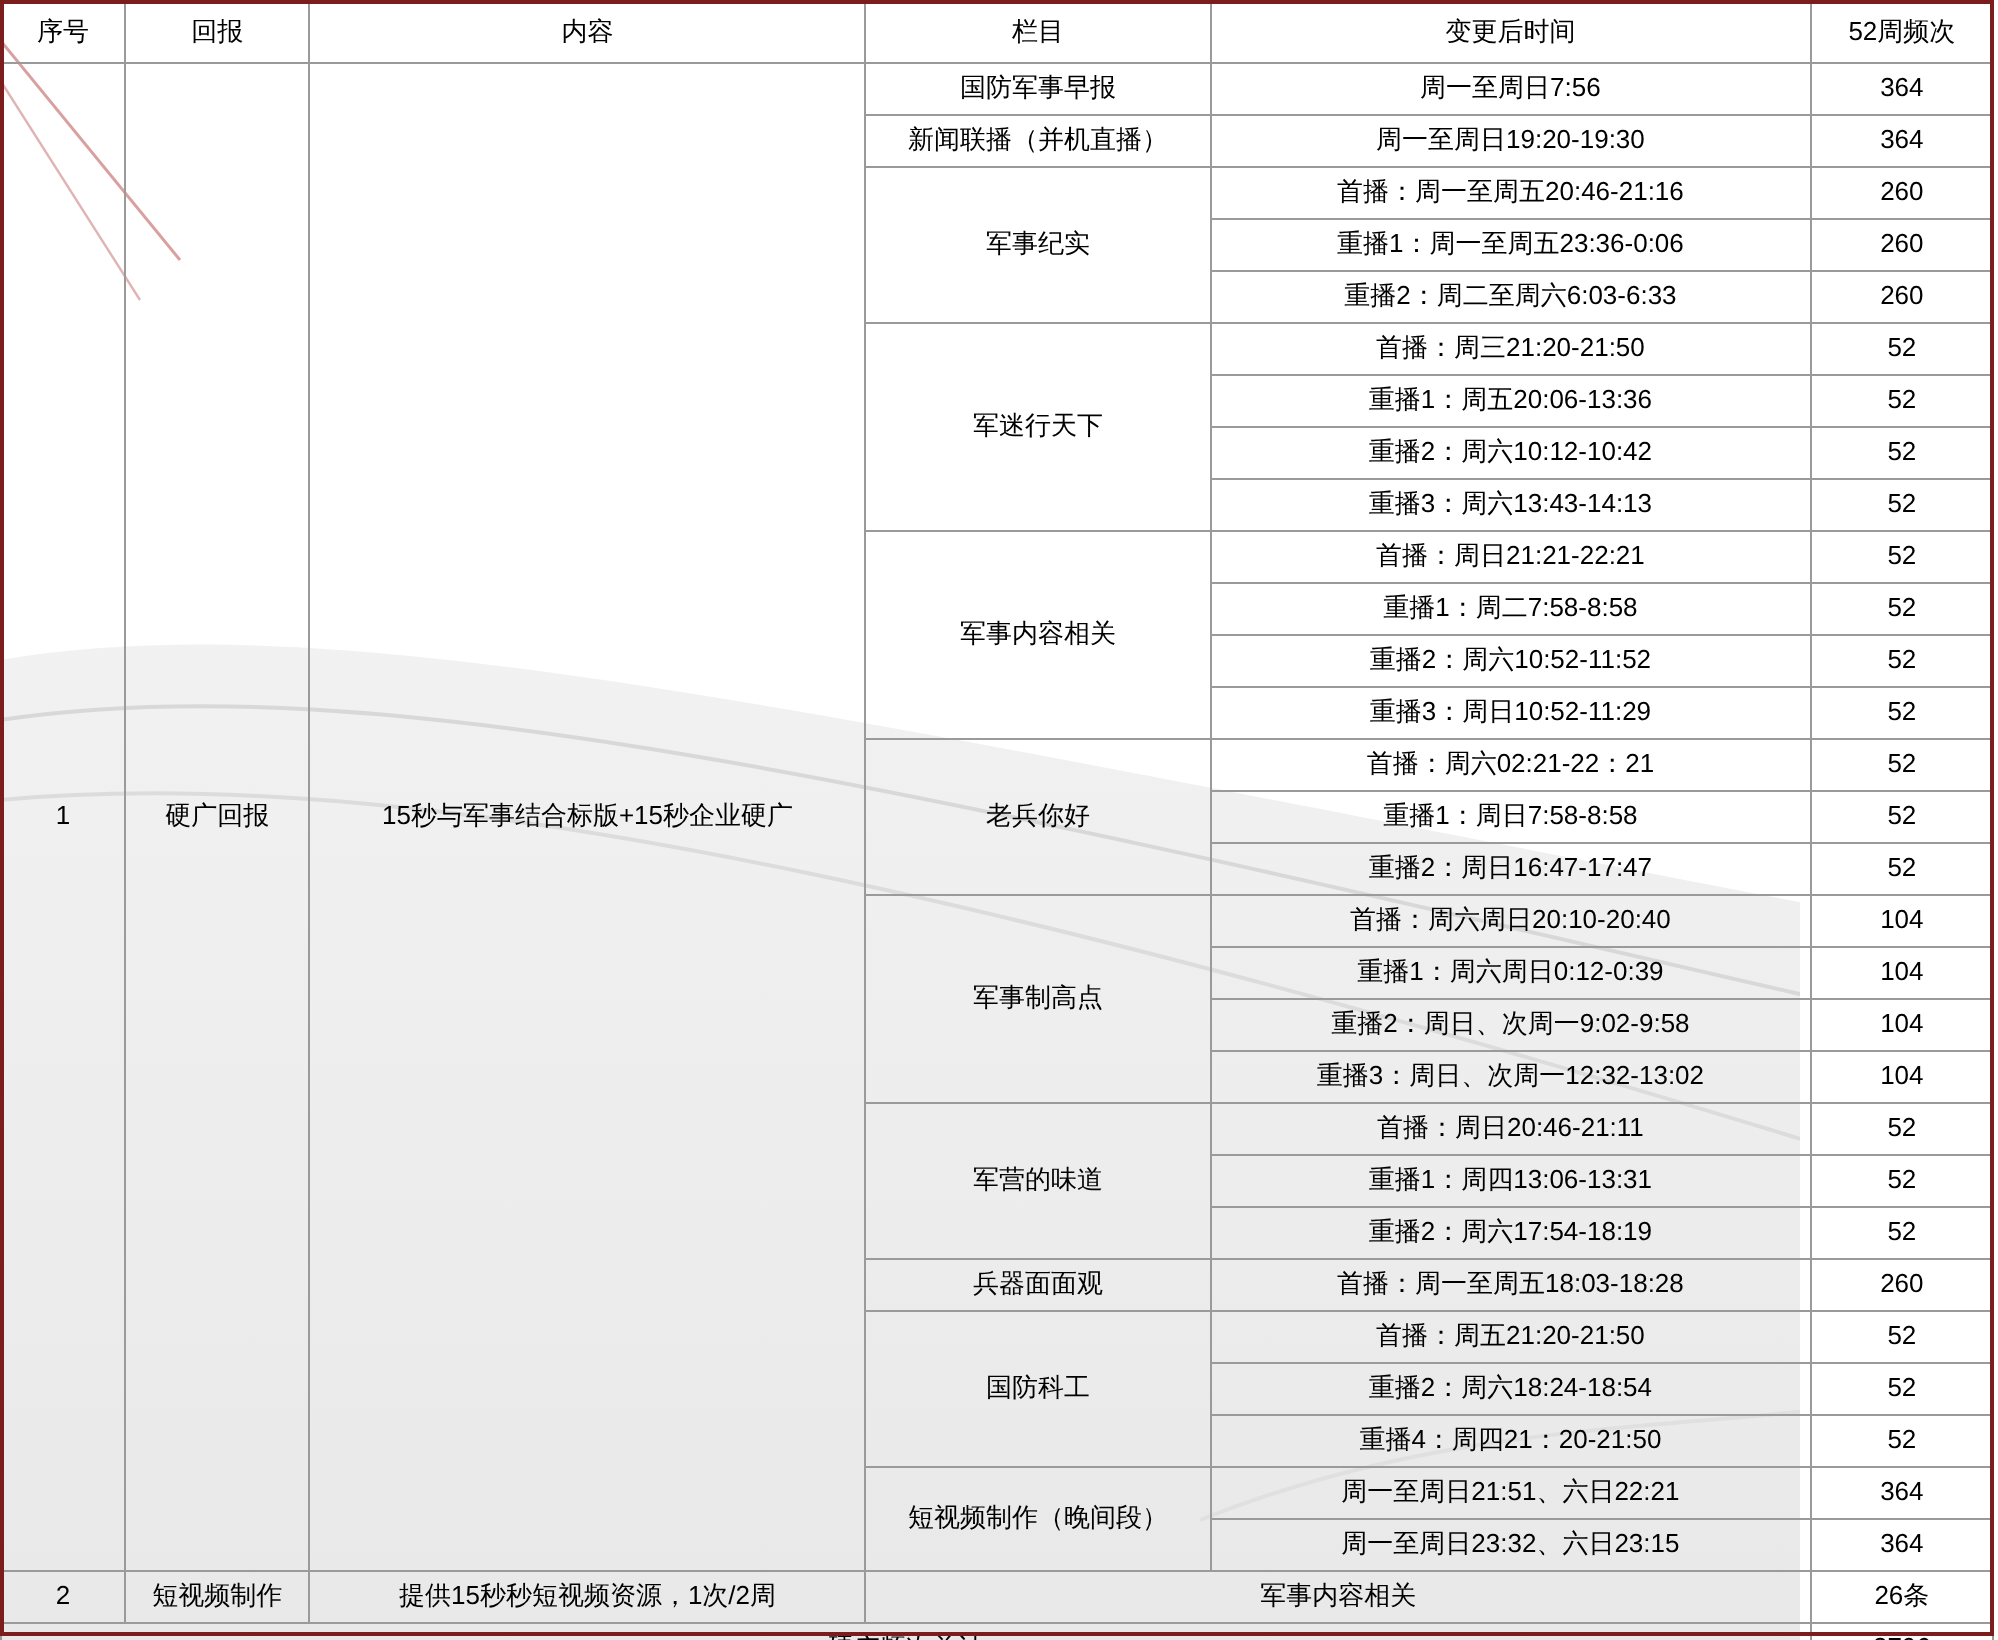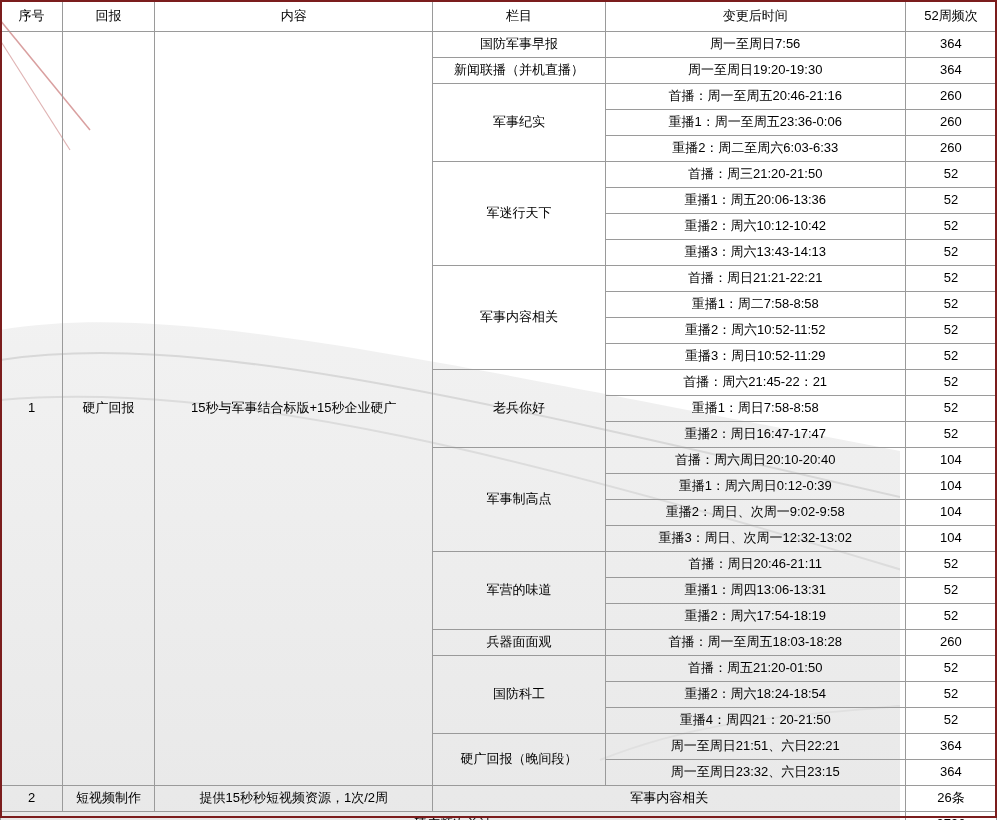--- a/index.html
+++ b/index.html
@@ -179,21 +179,21 @@
         <td class="cell-time">重播2：周六10:52-11:52</td>
         <td>52</td>
       </tr>
       <tr class="row-h">
         <td class="cell-time">重播3：周日10:52-11:29</td>
         <td>52</td>
       </tr>
 
       <tr class="row-h">
         <td rowspan="3">老兵你好</td>
-        <td class="cell-time">首播：周六21:45-22：21</td>
+        <td class="cell-time">首播：周六02:21-22：21</td>
         <td>52</td>
       </tr>
       <tr class="row-h">
         <td class="cell-time">重播1：周日7:58-8:58</td>
         <td>52</td>
       </tr>
       <tr class="row-h">
         <td class="cell-time">重播2：周日16:47-17:47</td>
         <td>52</td>
       </tr>
@@ -231,34 +231,34 @@
       </tr>
 
       <tr class="row-h">
         <td rowspan="1">兵器面面观</td>
         <td class="cell-time">首播：周一至周五18:03-18:28</td>
         <td>260</td>
       </tr>
 
       <tr class="row-h">
         <td rowspan="3">国防科工</td>
-        <td class="cell-time">首播：周五21:20-01:50</td>
+        <td class="cell-time">首播：周五21:20-21:50</td>
         <td>52</td>
       </tr>
       <tr class="row-h">
         <td class="cell-time">重播2：周六18:24-18:54</td>
         <td>52</td>
       </tr>
       <tr class="row-h">
         <td class="cell-time">重播4：周四21：20-21:50</td>
         <td>52</td>
       </tr>
 
       <tr class="row-h">
-        <td rowspan="2">硬广回报（晚间段）</td>
+        <td rowspan="2">短视频制作（晚间段）</td>
         <td class="cell-time">周一至周日21:51、六日22:21</td>
         <td>364</td>
       </tr>
       <tr class="row-h">
         <td class="cell-time">周一至周日23:32、六日23:15</td>
         <td>364</td>
       </tr>
 
       <tr class="row-h">
         <td>2</td>

